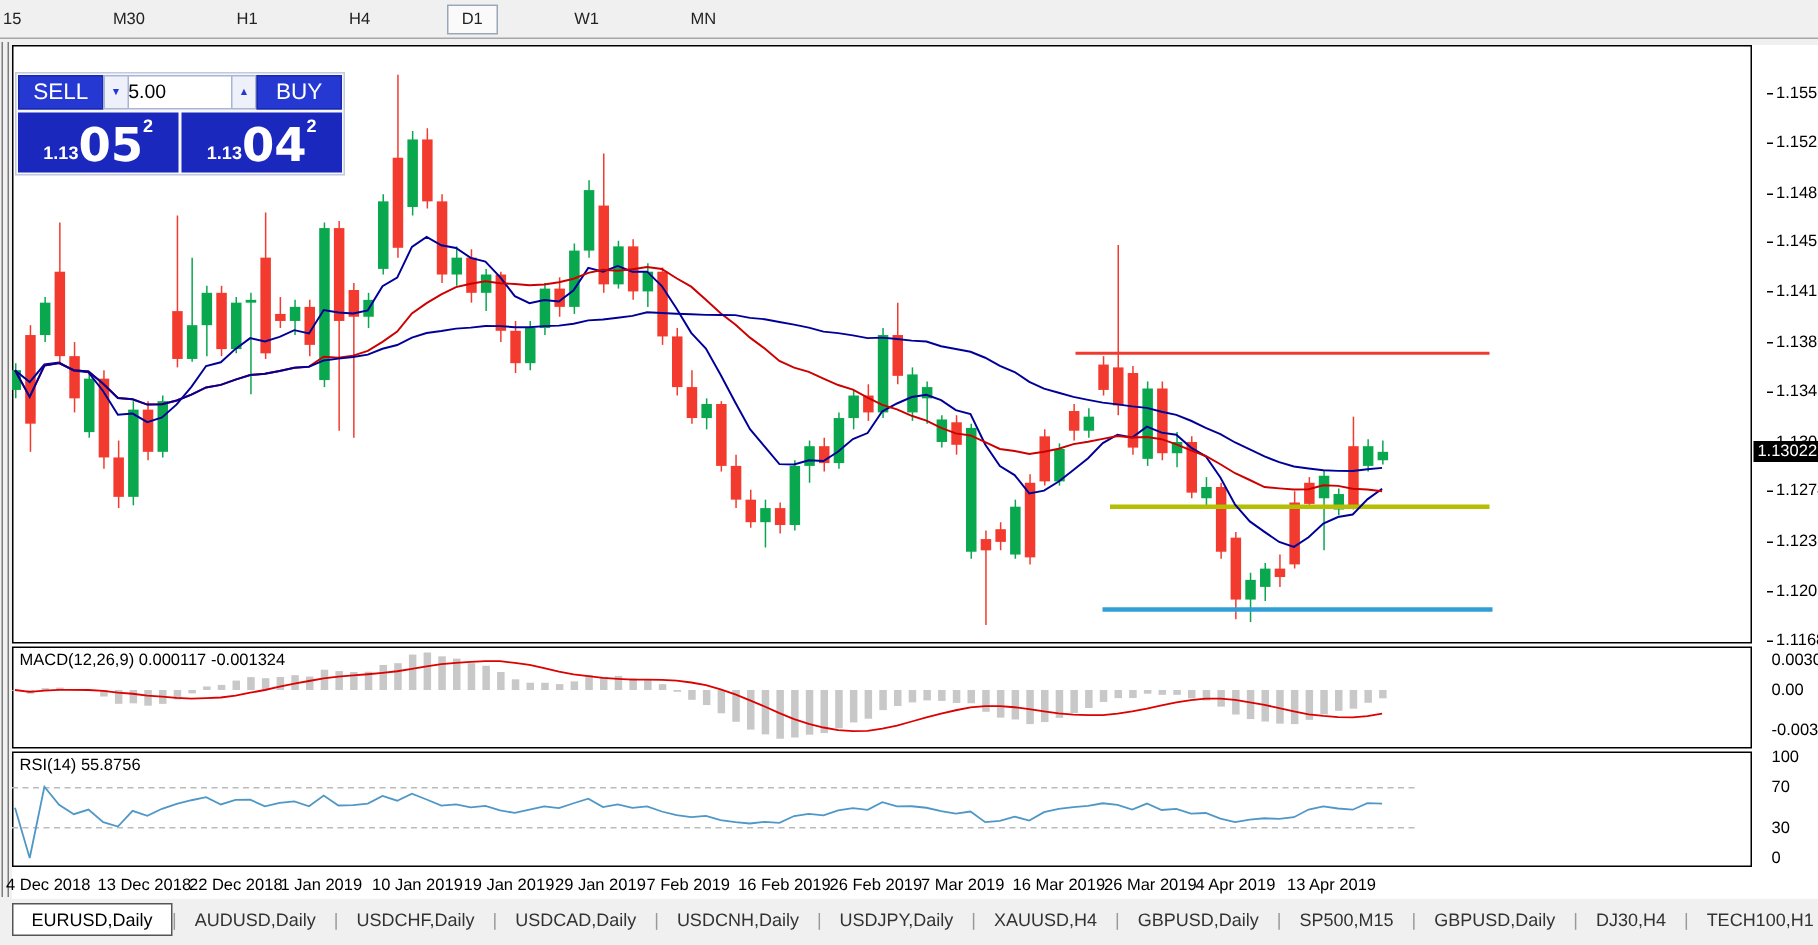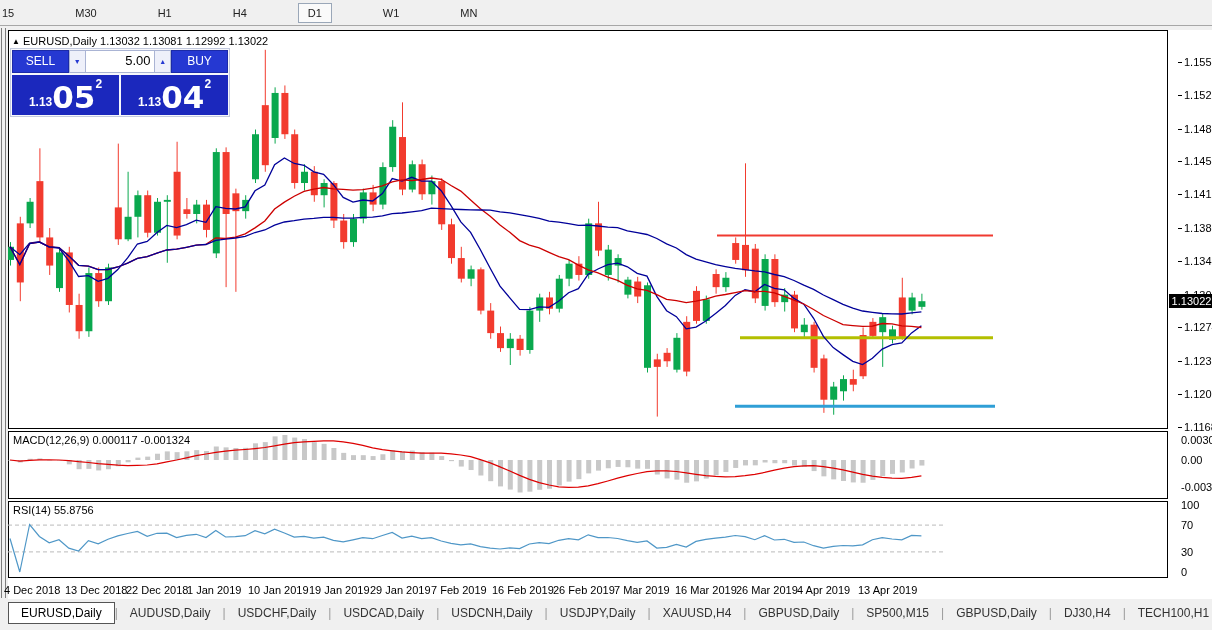--- a/index.html
+++ b/index.html
@@ -33,26 +33,26 @@
   .sub-label { position:absolute; left:1173px; font-size:11px; color:#000; white-space:nowrap; }
   
   .date-axis { position:absolute; left:0; top:548px; width:1204px; height:21px; background:#fff; }
   .date-label { position:absolute; top:6px; font-size:11px; color:#000; white-space:nowrap; }
   
   .trade-head { position:absolute; left:4px; top:5px; font-size:11px; color:#000; z-index:8; white-space:nowrap; }
   .trade-head .tri { font-size:8px; vertical-align:1px; }
   .trade-panel { position:absolute; left:2px; top:18px; width:220px; z-index:8;
     border:1px solid #c3cade; background:#f6f7fb; padding:1px; }
   .tp-row1 { display:flex; height:23px; }
-  .btn-blue { background:#2538d2; color:#fff; font-size:12px; border:1px solid #1b2aa8;
+  .btn-blue { background:#2538d2; color:#fff; font-size:15px; border:1px solid #1b2aa8;
     width:63px; text-align:center; line-height:21px; }
   .spin-btn { width:18px; background:#eef0fa; border:1px solid #aab4d4; color:#2538d2;
     font-size:7px; text-align:center; line-height:21px; }
   .vol-field { width:76px; background:#fff; border-top:1px solid #aab4d4; border-bottom:1px solid #aab4d4;
-    font-size:13px; color:#000; text-align:right; padding:2px 4px 0 0; }
+    font-size:13px; color:#000; padding:2px 4px 0 0; }
   .tp-row2 { display:flex; margin-top:2px; height:40px; }
   .quote-box { width:107px; background:#1b28bd; color:#fff; display:flex;
     align-items:flex-end; justify-content:center; padding-bottom:3px; }
   .quote-box + .quote-box { margin-left:2px; }
   .q-small { font-size:12px; font-weight:bold; margin-bottom:3px; }
   .q-big { font-size:31px; font-weight:bold; line-height:30px; font-family:"DejaVu Sans", sans-serif; }
   .q-sup { font-size:12px; font-weight:bold; align-self:flex-start; margin-top:2px; }
   
   .tabbar { position:absolute; left:0; top:600px; width:1212px; height:25px; background:#f0f0f0;
     display:flex; align-items:center; font-size:12px; color:#333; }
@@ -427,25 +427,20 @@
         <div class="date-label" style="left: 484px;">16 Feb 2019</div>
         <div class="date-label" style="left: 545px;">26 Feb 2019</div>
         <div class="date-label" style="left: 606px;">7 Mar 2019</div>
         <div class="date-label" style="left: 667px;">16 Mar 2019</div>
         <div class="date-label" style="left: 728px;">26 Mar 2019</div>
         <div class="date-label" style="left: 789px;">4 Apr 2019</div>
         <div class="date-label" style="left: 850px;">13 Apr 2019</div>
       </div>
     </div>
 
-  <div class="trade-head">
-    <span class="tri">▲</span>
-    <span>EURUSD,Daily</span>
-    <span>1.13032 1.13081 1.12992 1.13022</span>
-  </div>
 
   <div class="trade-panel">
     <div class="tp-row1">
       <div class="btn-blue">SELL</div>
       <div class="spin-btn"><span>▼</span></div>
       <div class="vol-field">5.00</div>
       <div class="spin-btn"><span>▲</span></div>
       <div class="btn-blue" style="margin-left:auto">BUY</div>
     </div>
     <div class="tp-row2">

